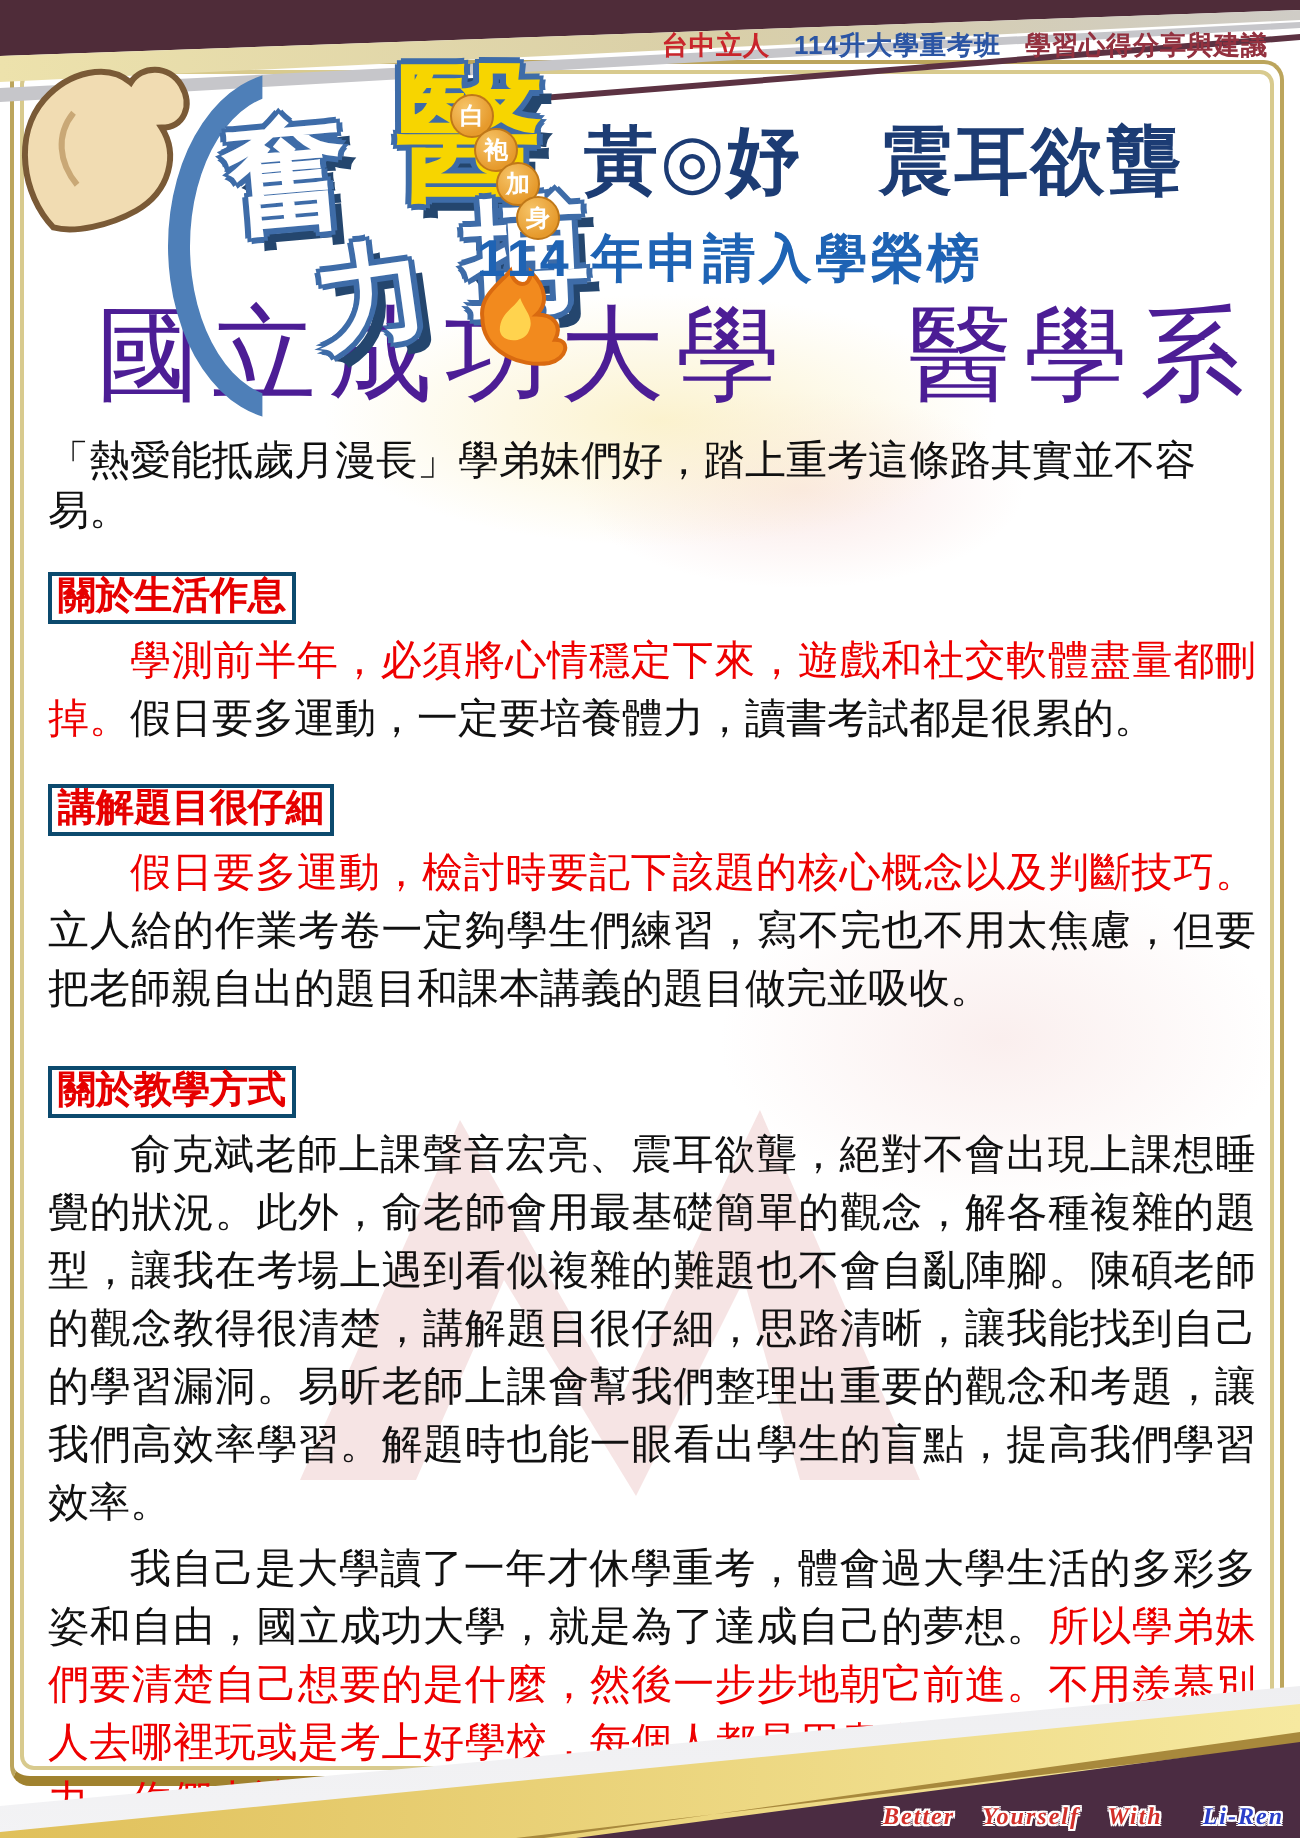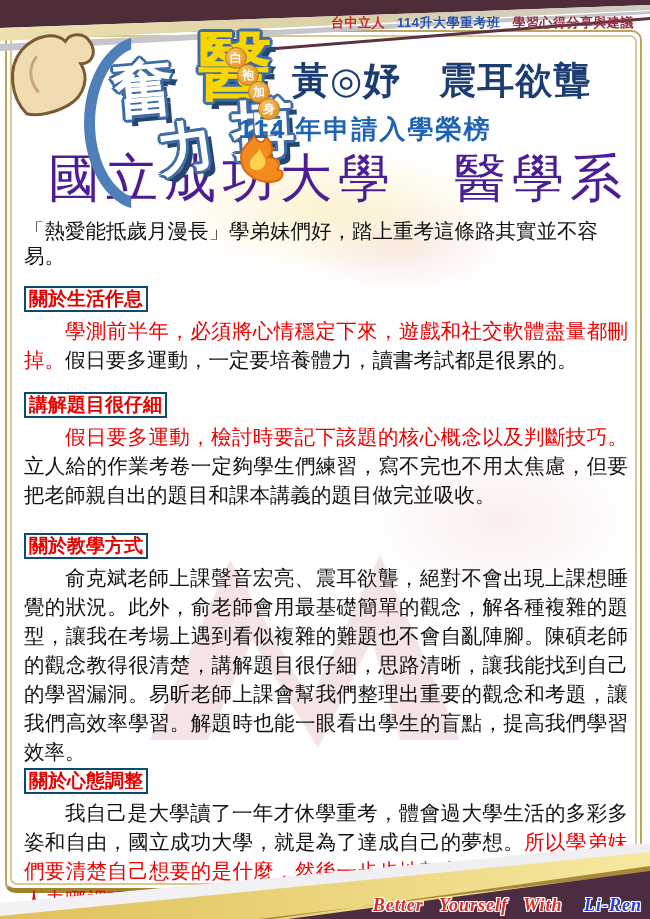--- a/index.html
+++ b/index.html
@@ -86,21 +86,21 @@
   .sw-silver{background:linear-gradient(180deg,#C2C2C7,#F3F3F5);
     clip-path:polygon(0 903px,650px 843px,650px 857px,0 917px);}
   .sw-gold{background:linear-gradient(90deg,#E0C05A,#F6E9A0);
     clip-path:polygon(0 916px,650px 852px,650px 871px,300px 919px,0 919px);}
   .sw-goldline{background:#A8893C;
     clip-path:polygon(272px 919px,650px 866px,650px 872px,258px 919px);}
   .sw-purple{background:#4B2C42;
     clip-path:polygon(288px 919px,650px 871px,650px 919px);}
   .slogan{position:absolute; right:8px; bottom:3px; z-index:7; white-space:nowrap;
     font-family:"Liberation Serif","DejaVu Serif",serif; font-style:italic; font-weight:bold;
-    font-size:18px; letter-spacing:1px; word-spacing:10px;margin-left:36px;}
+    font-size:12px; letter-spacing:1px; word-spacing:10px;margin-left:36px;}
   .slogan .s-red{color:#D3302A;
     text-shadow:1px 0 #fff,-1px 0 #fff,0 1px #fff,0 -1px #fff,1px 1px #fff,-1px -1px #fff,1px -1px #fff,-1px 1px #fff;}
   .slogan .s-blue{color:#2A3FC9; margin-left:6px;
     text-shadow:1px 0 #fff,-1px 0 #fff,0 1px #fff,0 -1px #fff,1px 1px #fff,-1px -1px #fff,1px -1px #fff,-1px 1px #fff;}
 </style>
 </head>
 <body>
 
 <div class="poster">
 
@@ -156,21 +156,20 @@
       <span class="sec-title">講解題目很仔細</span>
       <p><span class="red">假日要多運動，檢討時要記下該題的核心概念以及判斷技巧。</span><span>立人給的作業考卷一定夠學生們練習，寫不完也不用太焦慮，但要把老師親自出的題目和課本講義的題目做完並吸收。</span></p>
     </div>
 
     <div class="sec sec-3">
       <span class="sec-title">關於教學方式</span>
       <p><span>俞克斌老師上課聲音宏亮、震耳欲聾，絕對不會出現上課想睡覺的狀況。此外，俞老師會用最基礎簡單的觀念，解各種複雜的題型，讓我在考場上遇到看似複雜的難題也不會自亂陣腳。陳碩老師的觀念教得很清楚，講解題目很仔細，思路清晰，讓我能找到自己的學習漏洞。易昕老師上課會幫我們整理出重要的觀念和考題，讓我們高效率學習。解題時也能一眼看出學生的盲點，提高我們學習效率。</span></p>
     </div>
 
     <div class="sec sec-4">
-      <span class="sec-title">關於心態調整</span>
       <p><span>我自己是大學讀了一年才休學重考，體會過大學生活的多彩多姿和自由，國立成功大學，就是為了達成自己的夢想。</span><span class="red">所以學弟妹們要清楚自己想要的是什麼，然後一步步地朝它前進。不用羨慕別人去哪裡玩或是考上好學校，每個人都是用盡全力才看起來毫不費力，你們也該為了自己的夢想全力以赴。人生不會一帆風順，所以</span><br></p>
     </div>
   </div>
 
   <div class="layer sw sw-silver"></div>
   <div class="layer sw sw-gold"></div>
   <div class="layer sw sw-goldline"></div>
   <div class="layer sw sw-purple"></div>
 
   <div class="slogan">

